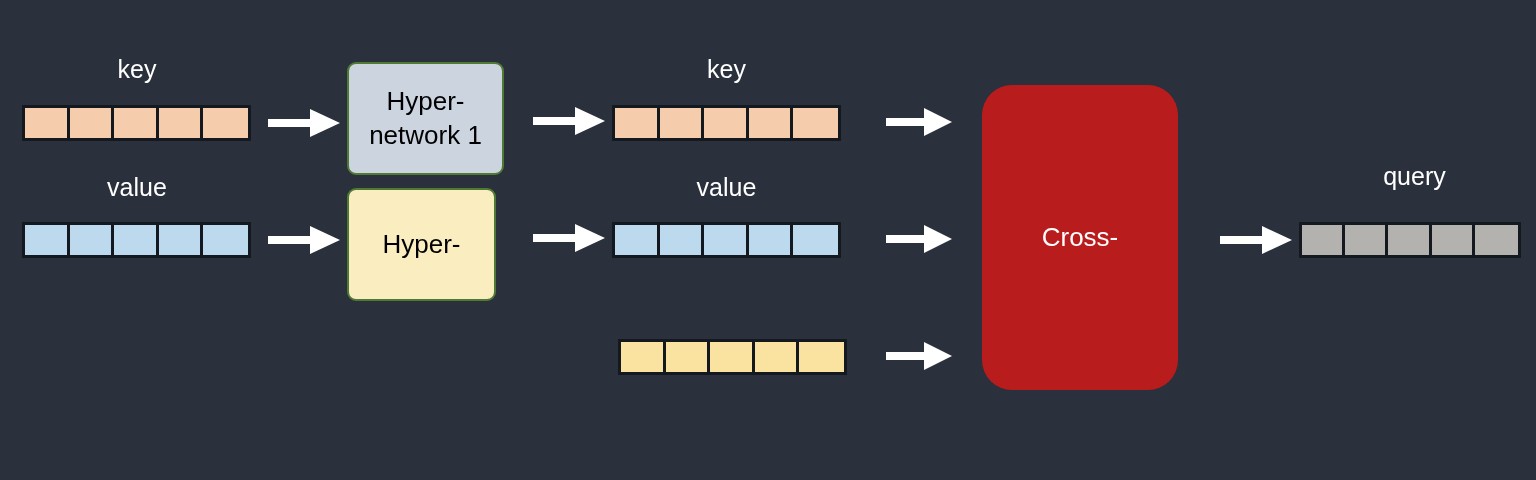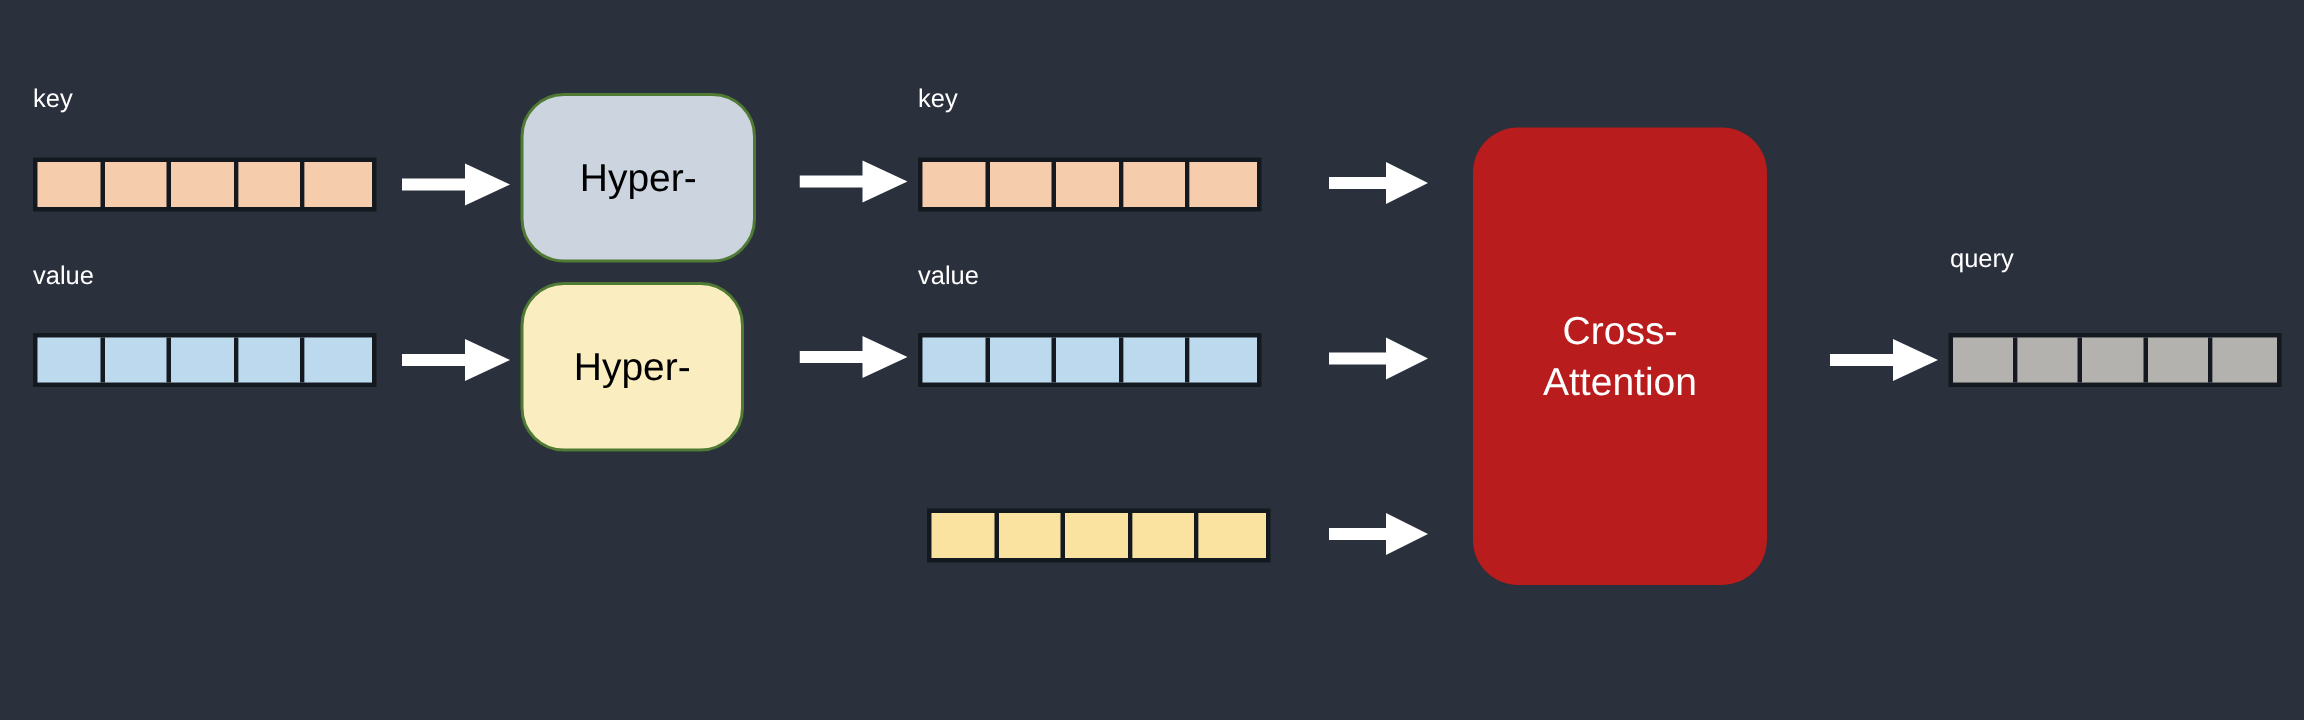--- a/index.html
+++ b/index.html
@@ -11,23 +11,24 @@
     position: relative;
     width: 1536px;
     height: 480px;
     background: #2a303c;
     font-family: "Liberation Sans", sans-serif;
     overflow: hidden;
   }
   .label {
     position: absolute;
     color: #ffffff;
-    font-size: 17px;
+    font-size: 25px;
     line-height: 1;
     white-space: nowrap;
+    text-align: center;
     letter-spacing: 0px;
   }
   
   .vector {
     position: absolute;
     display: flex;
     box-sizing: border-box;
     border: 3px solid #14181f;
   }
   .cell {
@@ -43,21 +44,21 @@
   .v-out   .cell { background: #b3b2ae; }
 
   
   .box {
     position: absolute;
     box-sizing: border-box;
     display: flex;
     align-items: center;
     justify-content: center;
     text-align: center;
-    border-radius: 29px;
+    border-radius: 9px;
     font-size: 26px;
     line-height: 1.28;
   }
   .box-hyper {
     background: #ccd4e0;
     border: 2px solid #4f7a33;
     color: #000000;
   }
   .box-hyper2 {
     background: #faeec0;
@@ -109,20 +110,21 @@
   </svg>
 
   <svg class="arrow" style="left:268px; top:223px;" width="72" height="34" viewBox="0 0 72 34">
     <rect x="0" y="13" width="48" height="8" fill="#ffffff"></rect>
     <polygon points="42,3 72,17 42,31" fill="#ffffff"></polygon>
   </svg>
 
   <div class="box box-hyper" style="left:347px; top:62px; width:157px; height:113px;">
     <div>
       <span>Hyper-</span><br>
+      <span>network 1</span>
     </div>
   </div>
 
   <div class="box box-hyper2" style="left:347px; top:188px; width:149px; height:113px;">
     <div>
       <span>Hyper-</span><br>
     </div>
   </div>
 
   <svg class="arrow" style="left:533px; top:104px;" width="72" height="34" viewBox="0 0 72 34">
@@ -175,21 +177,20 @@
   </svg>
 
   <svg class="arrow" style="left:886px; top:340px;" width="66" height="32" viewBox="0 0 66 32">
     <rect x="0" y="12" width="44" height="8" fill="#ffffff"></rect>
     <polygon points="38,2 66,16 38,30" fill="#ffffff"></polygon>
   </svg>
 
   <div class="box box-attn" style="left:982px; top:85px; width:196px; height:305px;">
     <div>
       <span>Cross-</span><br>
-      <span>Attention</span>
     </div>
   </div>
 
   <svg class="arrow" style="left:1220px; top:223px;" width="72" height="34" viewBox="0 0 72 34">
     <rect x="0" y="13" width="48" height="8" fill="#ffffff"></rect>
     <polygon points="42,3 72,17 42,31" fill="#ffffff"></polygon>
   </svg>
 
   <div class="label" style="left:1300px; top:164px; width:229px;">query</div>
 

